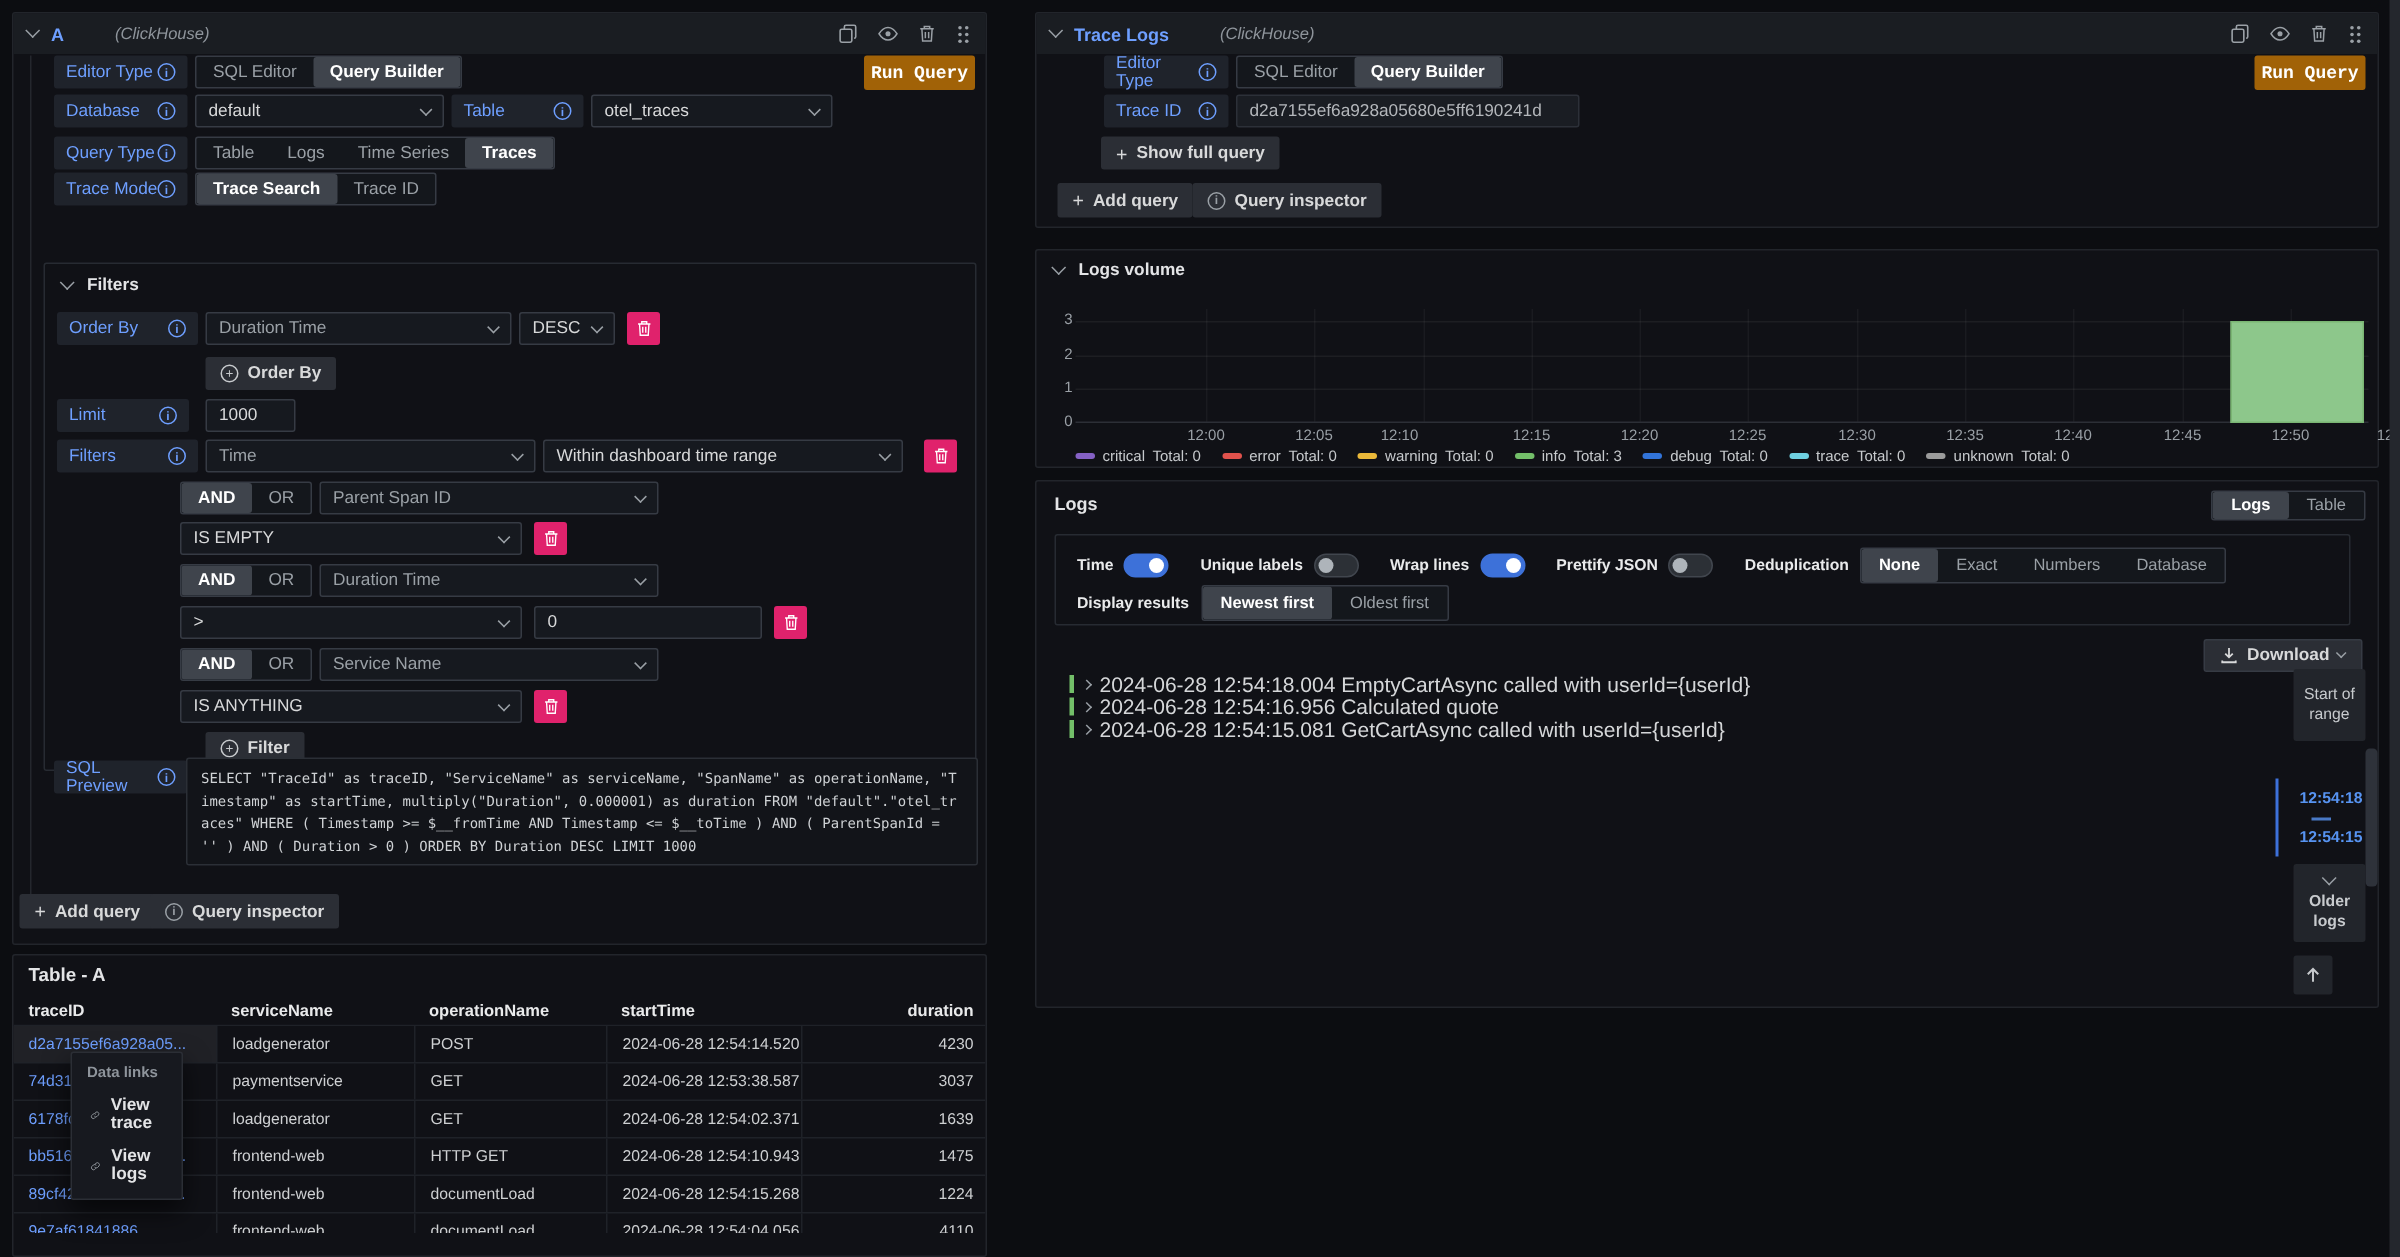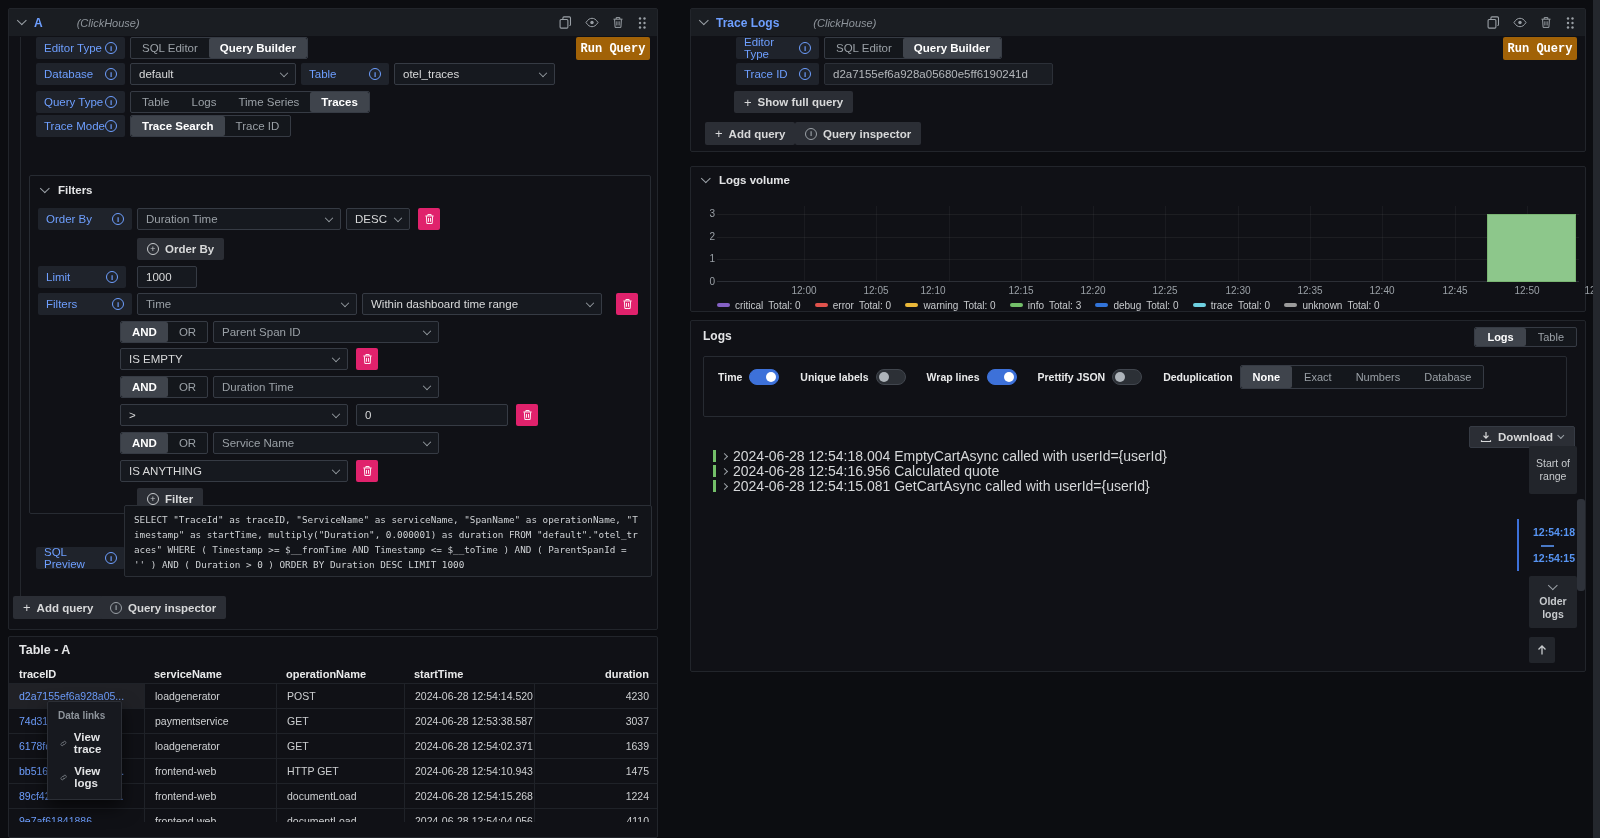--- a/index.html
+++ b/index.html
@@ -325,21 +325,21 @@
             <path d="M1.5 3.2h9M4.2 3V1.6h3.6V3M2.6 3.4l.5 8h5.8l.5-8M4.9 5.3v4.2M7.1 5.3v4.2" stroke="#fff" fill="none"></path>
           </svg>
       </div>
 
       <div class="btn-sec" style="left:107px;top:312px;">
         <span class="ico-cplus"></span>
           <b>Filter</b>
       </div>
     </div>
 
-    <div class="lbl" style="left:27px;top:498px;width:89px;margin-top:40px;">
+    <div class="lbl" style="left:27px;top:498px;width:89px;">
       <span>SQL Preview</span>
         <span class="ico-i"></span>
     </div>
     <div class="sql" style="left:115px;top:496px;width:528px;height:72px;">SELECT "TraceId" as traceID, "ServiceName" as serviceName, "SpanName" as operationName, "Timestamp" as startTime, multiply("Duration", 0.000001) as duration FROM "default"."otel_traces" WHERE ( Timestamp &gt;= $__fromTime AND Timestamp &lt;= $__toTime ) AND ( ParentSpanId = '' ) AND ( Duration &gt; 0 ) ORDER BY Duration DESC LIMIT 1000</div>
 
     <div class="btn-sec" style="left:4px;top:587px;height:23px;">
       <span class="ico-plus"></span>
         <b>Add query</b>
     </div>
     <div class="btn-sec" style="left:91px;top:587px;height:23px;">
@@ -605,20 +605,27 @@
           </span>
         <span style="width:7px"></span>
         <span class="ctl-label">Deduplication</span>
         <span class="seg2">
           <span class="on">None</span>
           <span>Exact</span>
           <span>Numbers</span>
           <span>Database</span>
         </span>
       </div>
+      <div class="abs" style="left:14px;top:33px;display:flex;align-items:center;gap:8px;">
+        <span class="ctl-label">Display results</span>
+        <span class="seg2">
+          <span class="on">Newest first</span>
+          <span>Oldest first</span>
+        </span>
+      </div>
     </div>
 
     <div class="btn-sec" style="right:10px;top:105px;height:22px;border:1px solid #363b44;">
       <svg width="12" height="12" viewBox="0 0 12 12">
           <path d="M6 1v6M3.5 4.7L6 7.2l2.5-2.5M1.5 9.3v1.2h9V9.3" stroke="#d8d9da" fill="none" stroke-width="1.2"></path>
         </svg>
       <b>Download</b>
       <span class="cv down" style="width:5px;height:5px;"></span>
     </div>
 

